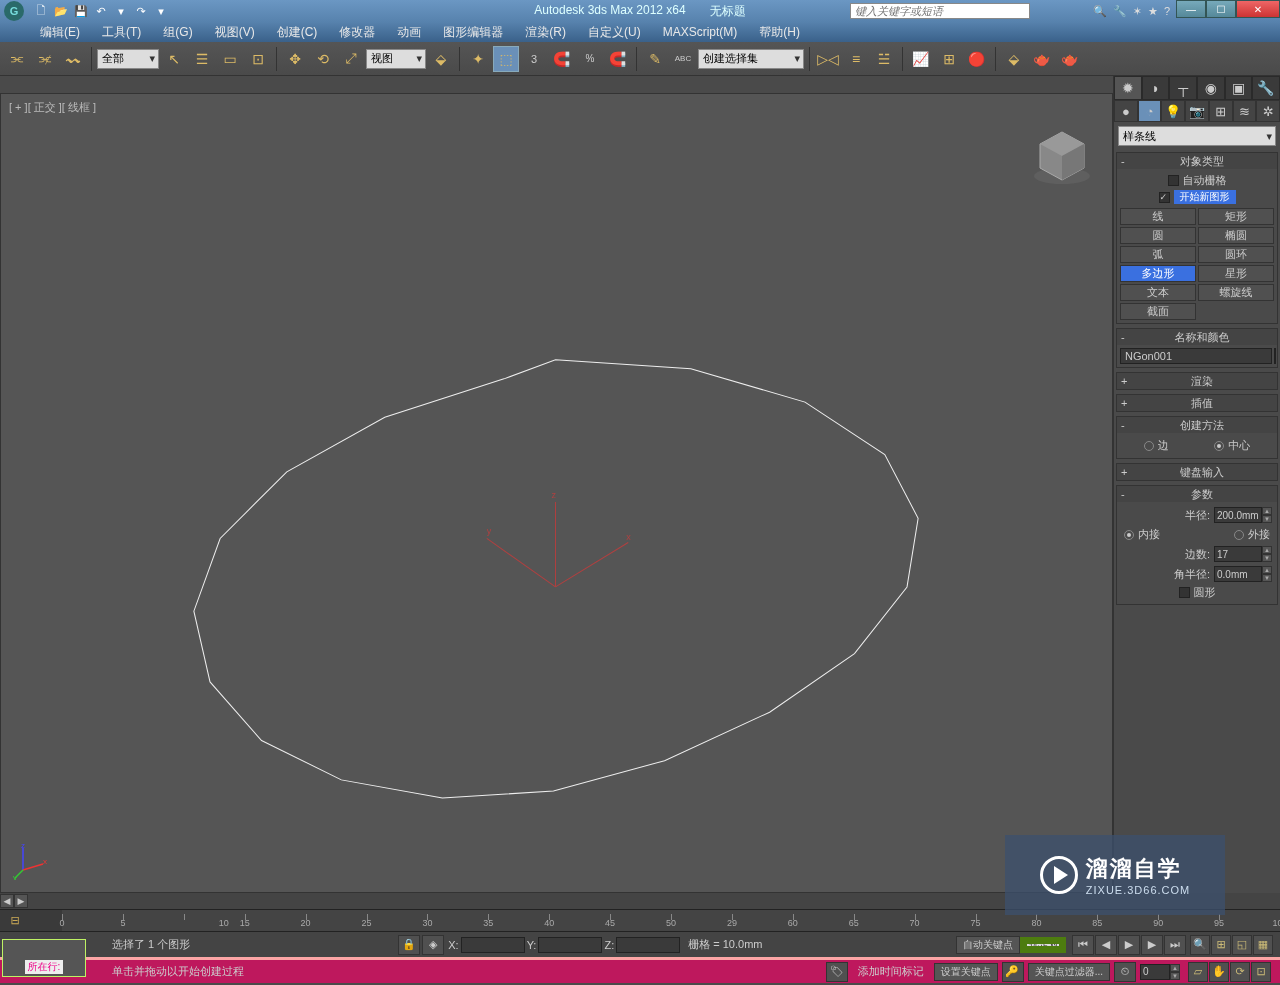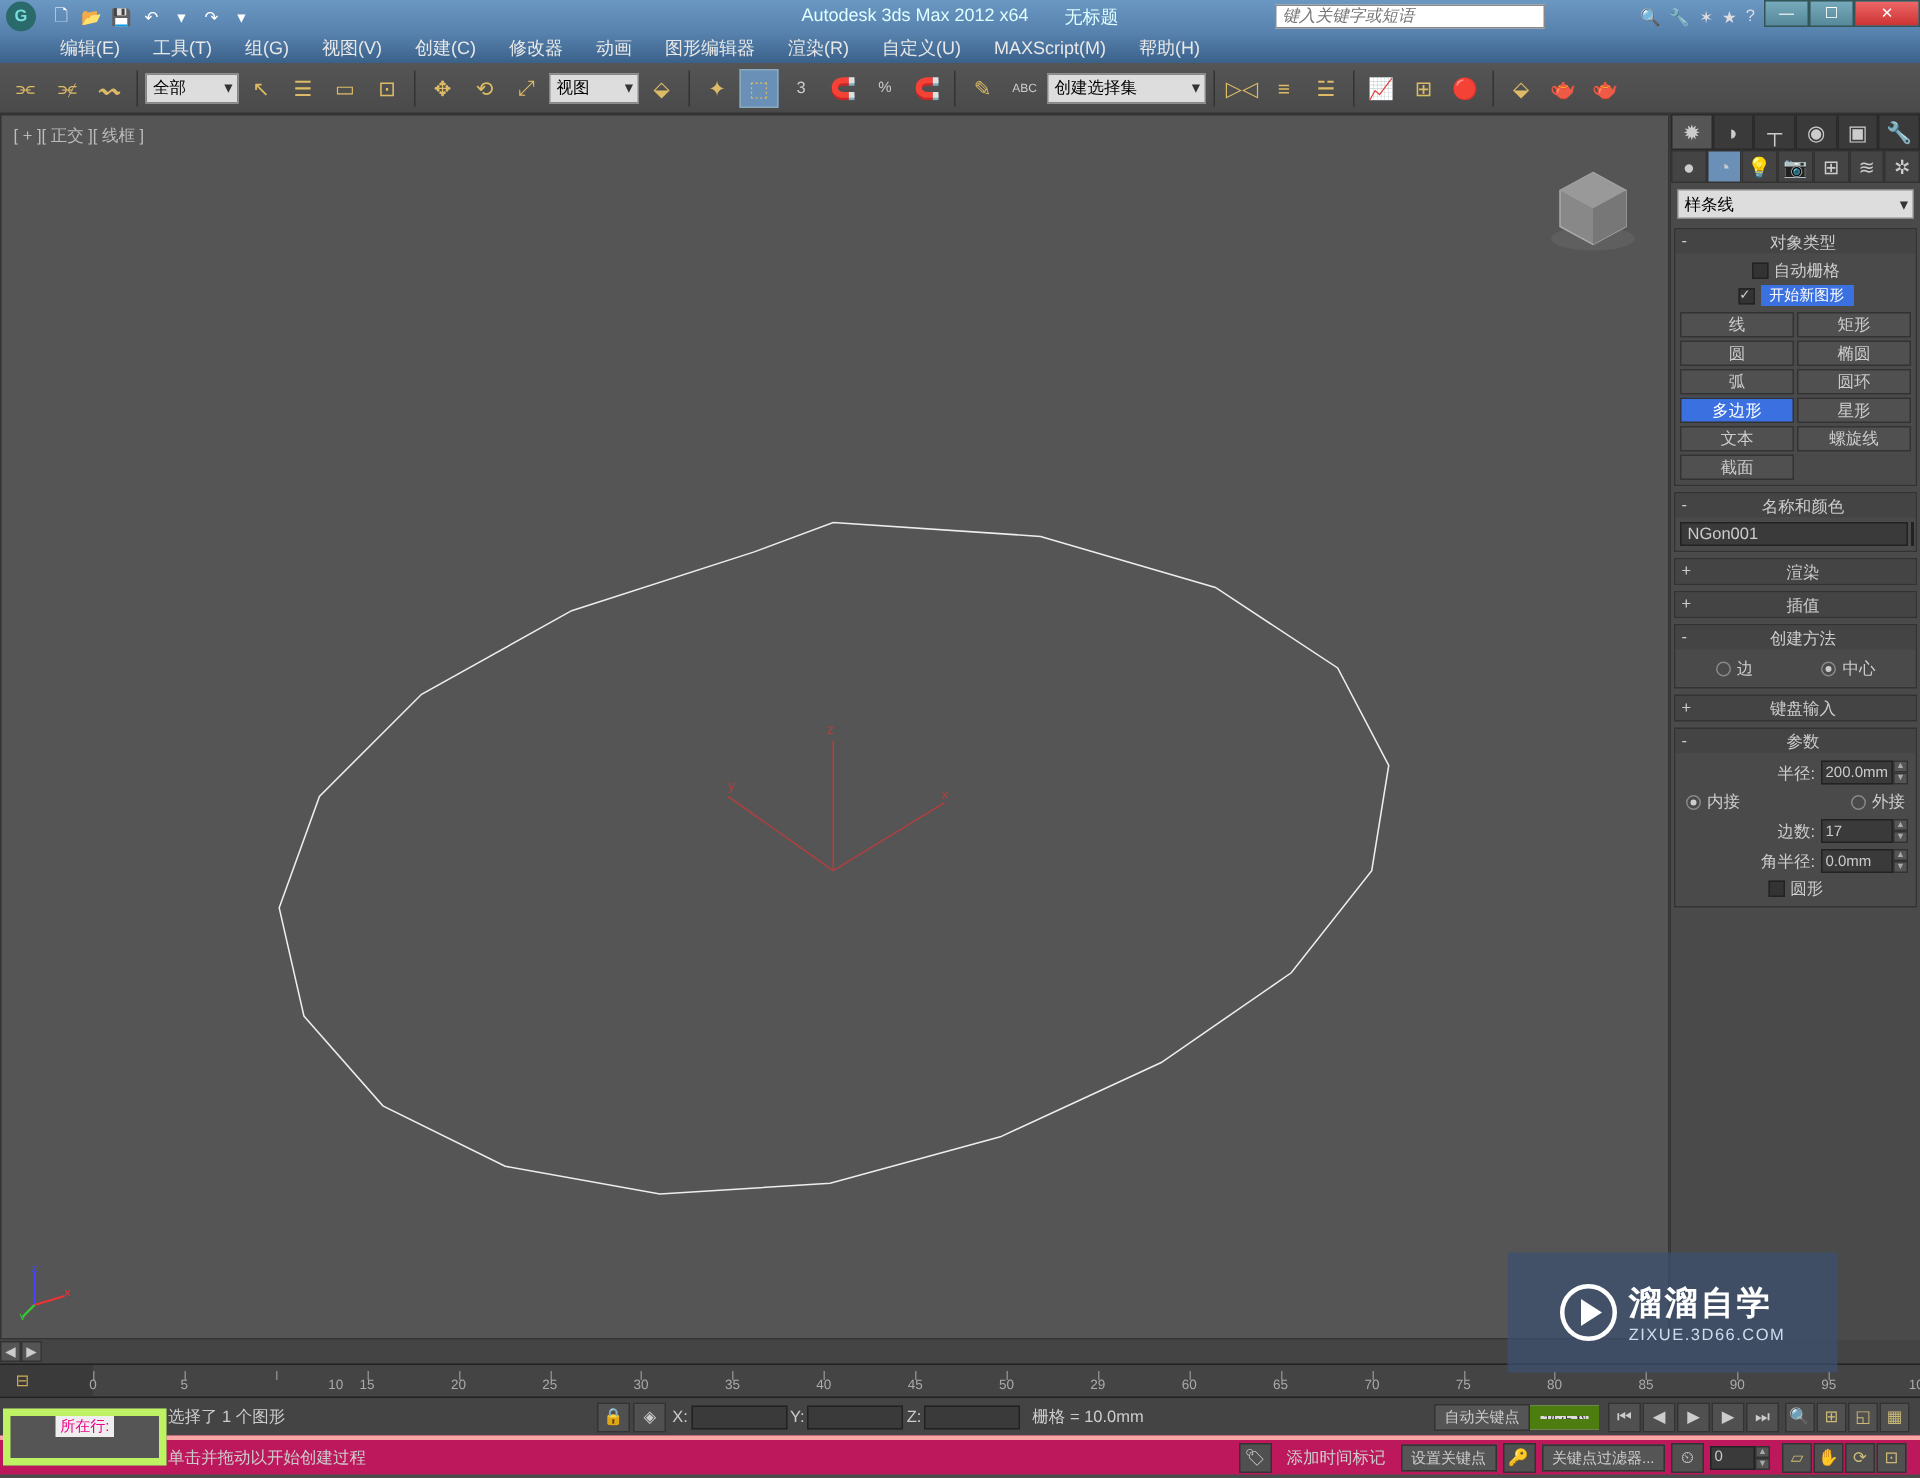--- a/index.html
+++ b/index.html
@@ -27,21 +27,21 @@
 
 .toolbar { height:34px; background:linear-gradient(#555,#4a4a4a); border-bottom:1px solid #333; display:flex; align-items:center; padding:0 4px; gap:2px; }
 .tb-btn { width:26px; height:26px; display:flex; align-items:center; justify-content:center; cursor:pointer; border:1px solid transparent; color:#ddbb66; font-size:14px; }
 .tb-sep { width:1px; height:24px; background:#333; margin:0 3px; }
 .tb-dropdown { height:20px; background:#ddd; color:#000; border:1px solid #888; padding:0 14px 0 4px; font-size:11px; display:flex; align-items:center; position:relative; cursor:pointer; }
 .tb-dropdown::after { content:"▾"; position:absolute; right:3px; color:#333; }
 .tb-btn.active { background:#6a90b8; border:1px solid #8ab; }
 
 
 .main { display:flex; height:calc(985px - 22px - 20px - 34px - 28px - 16px - 22px - 26px); }
-.viewport { flex:1; background:#555; position:relative; border:1px solid #333; }
+.viewport { flex:1; background:#555; position:relative; border:1px solid #333;margin-top:17px; }
 .vp-label { position:absolute; top:6px; left:8px; color:#bbb; font-size:11px; }
 .vp-svg { position:absolute; top:0; left:0; width:100%; height:100%; }
 .viewcube { position:absolute; top:30px; right:18px; width:64px; height:64px; }
 .vp-axes { position:absolute; bottom:12px; left:12px; }
 
 
 .cmd-panel { width:167px; background:#4a4a4a; border-left:1px solid #333; display:flex; flex-direction:column; }
 .cmd-tabs { display:flex; height:24px; background:#3a3a3a; }
 .cmd-tab { flex:1; display:flex; align-items:center; justify-content:center; cursor:pointer; color:#ccc; border:1px solid #2a2a2a; font-size:14px;}
 .cmd-tab.active { background:#555; }
@@ -79,21 +79,21 @@
 .slider-thumb { position:absolute; left:0; width:100px; height:12px; background:#666; border:1px solid #888; display:flex; align-items:center; justify-content:center; font-size:9px; color:#ccc;}
 .scroll-btn { width:14px; height:14px; background:#555; border:1px solid #333; display:flex; align-items:center; justify-content:center; cursor:pointer; font-size:9px;}
 .trackbar { height:22px; background:#3a3a3a; border-top:1px solid #222; display:flex; }
 .track-ruler { flex:1; position:relative; background:#444; margin-left:32px;}
 .tick { position:absolute; top:4px; width:1px; height:6px; background:#888; }
 .tick-label { position:absolute; top:8px; font-size:9px; color:#aaa; transform:translateX(-50%);}
 
 
 .status1 { height:26px; background:#444; display:flex; align-items:center; border-top:1px solid #222; }
 .status2 { height:26px; background:#be185d; display:flex; align-items:center; border-top:3px solid #fca5a5; }
-.macro-box { width:109px; height:38px; background:#555; border:5px solid #bef264; display:flex; align-items:flex-end; justify-content:center; padding:14px; position:absolute; bottom:6px; left:2px;}
+.macro-box { width:84px; height:38px; background:#555; border:1px solid #bef264; display:flex; align-items:flex-end; justify-content:center; padding:2px; position:absolute; bottom:6px; left:2px;}
 .macro-label { color:#e08; font-size:10px; background:#eee; padding:0 3px;}
 .status-text { padding:0 8px; color:#ccc; font-size:11px; margin-left:104px;}
 .coord-group { display:flex; gap:2px; align-items:center; margin-left:auto; margin-right:4px;}
 .coord { display:flex; align-items:center; gap:2px; }
 .coord input { width:64px; height:16px; background:#3a3a3a; border:1px solid #222; color:#999; font-size:10px; padding:0 2px;}
 .grid-text { padding:0 8px; color:#ccc; font-size:11px;}
 .anim-btns { display:flex; gap:1px; }
 .anim-btn { width:22px; height:20px; background:#505050; border:1px solid #333; display:flex; align-items:center; justify-content:center; cursor:pointer; color:#ccc; font-size:11px;}
 .autokey { padding:0 6px; height:18px; background:#555; border:1px solid #333; color:#ccc; font-size:10px; display:flex; align-items:center; cursor:pointer;}
 .sel-drop { width:46px; height:16px; background:#ddd; border:7px solid #4d7c0f; font-size:10px; color:#333; padding:0 2px;}

